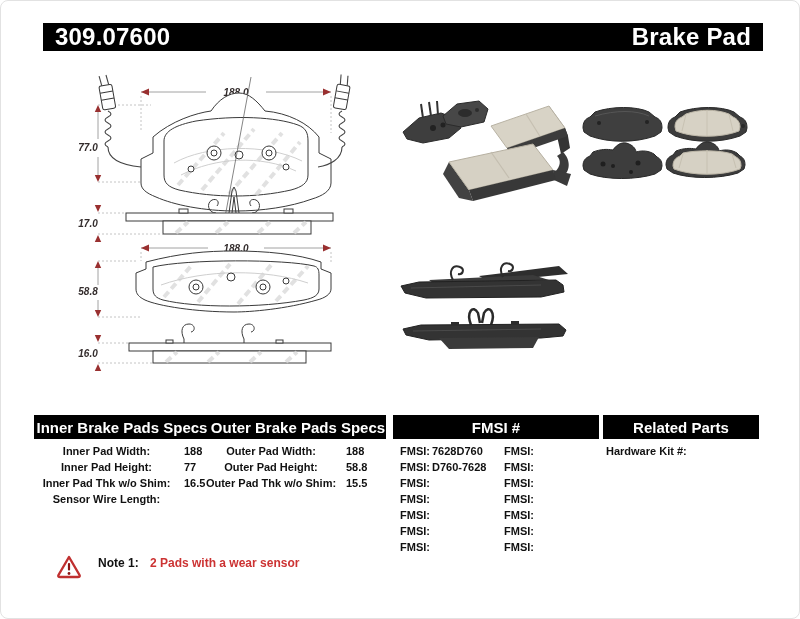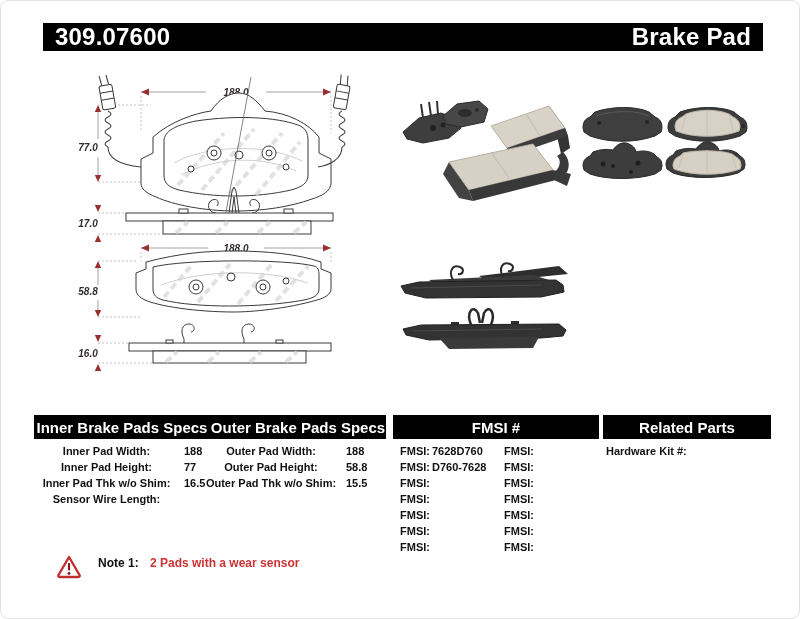--- a/index.html
+++ b/index.html
@@ -15,21 +15,21 @@
     padding:0 12px;box-sizing:border-box;font-weight:bold;font-size:24px;letter-spacing:.2px;
   }
   
   .section-bar{
     position:absolute;top:414px;height:24px;background:#000;color:#fff;
     font-weight:bold;font-size:15px;display:flex;align-items:center;justify-content:center;
   }
   #bar-specs{left:33px;width:352px;}
   #bar-specs .bar-half{flex:1;text-align:center;}
   #bar-fmsi{left:392px;width:206px;}
-  #bar-related{left:602px;width:168px;}
+  #bar-related{left:602px;width:156px;}
   
   .spec-table{position:absolute;font-size:11px;font-weight:bold;color:#111;line-height:16px;white-space:nowrap;}
   .spec-row{display:flex;}
   .spec-lbl{text-align:center;}
   #inner-specs{left:33px;top:442px;}
   #inner-specs .spec-lbl{width:145px;}
   #outer-specs{left:200px;top:442px;}
   #outer-specs .spec-lbl{width:140px;}
   .spec-val{margin-left:5px;}
   #fmsi-table{left:393px;top:442px;}

